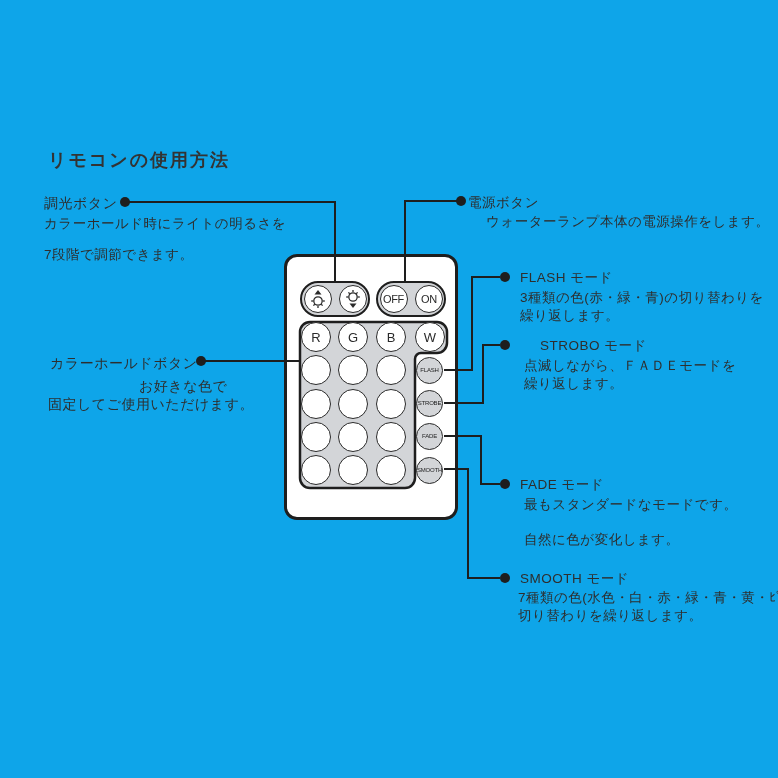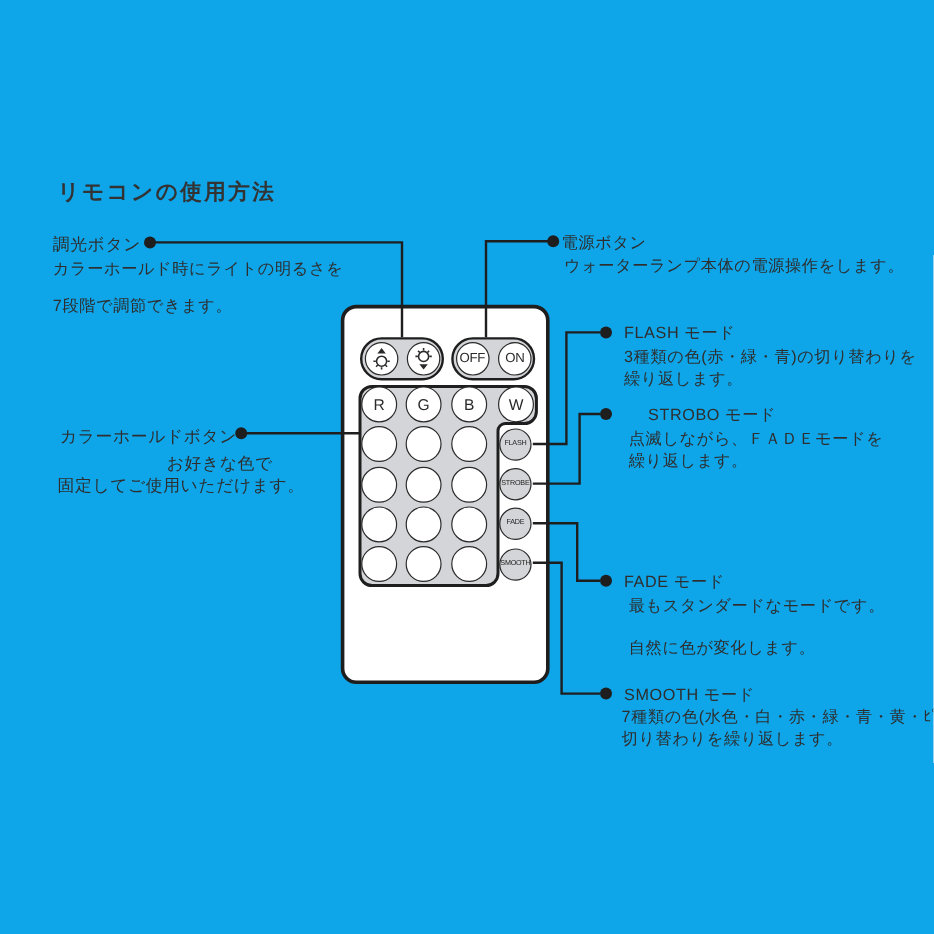--- a/index.html
+++ b/index.html
@@ -16,21 +16,21 @@
     position: absolute; left: 48px; top: 148px;
     font-size: 18px; font-weight: 600; letter-spacing: 2px; color:#333;
   }
   .txt { position: absolute; white-space: nowrap; color:#2e2e2e; }
   .lbl  { font-size: 14px; letter-spacing: .5px; }
   .body { font-size: 13.5px; letter-spacing: .5px; line-height: 18px; }
 
   
   .remote {
     position: absolute; left: 284px; top: 254px;
-    width: 174px; height: 316px;
+    width: 174px; height: 266px;
     background: #ffffff;
     border: 3px solid #1e1e1e;
     border-radius: 13px;
     z-index: 2;
   }
   .panel-svg { position: absolute; left: 0; top: 0; }
   .pill {
     position: absolute;
     width: 70px; height: 36px;
     background: #d3d5d8;
@@ -68,21 +68,21 @@
 
 <div class="canvas">
 
   <div class="title">リモコンの使用方法</div>
 
   <div class="txt lbl" style="left:44px; top:195px;">調光ボタン</div>
   <div class="txt body" style="left:44px; top:215px;">カラーホールド時にライトの明るさを</div>
   <div class="txt body" style="left:44px; top:234px;margin-top:12px;">7段階で調節できます。</div>
 
   <div class="txt body" style="left:468px; top:194px;">電源ボタン</div>
-  <div class="txt body" style="left:470px; top:213px;">ウォーターランプ本体の電源操作をします。</div>
+  <div class="txt body" style="left:486px; top:213px;">ウォーターランプ本体の電源操作をします。</div>
 
   <div class="txt lbl" style="left:50px;  top:355px;">カラーホールドボタン</div>
   <div class="txt lbl" style="left:139px; top:378px;">お好きな色で</div>
   <div class="txt lbl" style="left:48px;  top:396px;">固定してご使用いただけます。</div>
 
   <div class="txt body" style="left:520px; top:269px;">FLASH モード</div>
   <div class="txt body" style="left:520px; top:289px;">3種類の色(赤・緑・青)の切り替わりを</div>
   <div class="txt body" style="left:520px; top:307px;">繰り返します。</div>
 
   <div class="txt body" style="left:520px; top:337px;margin-left:20px;">STROBO モード</div>

